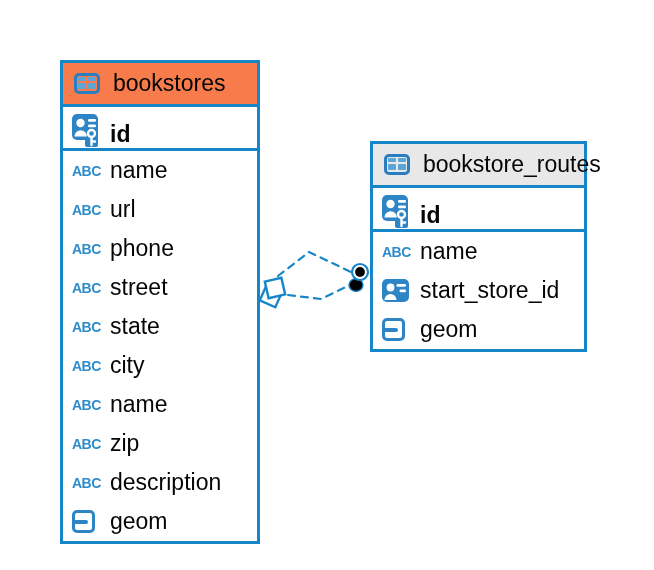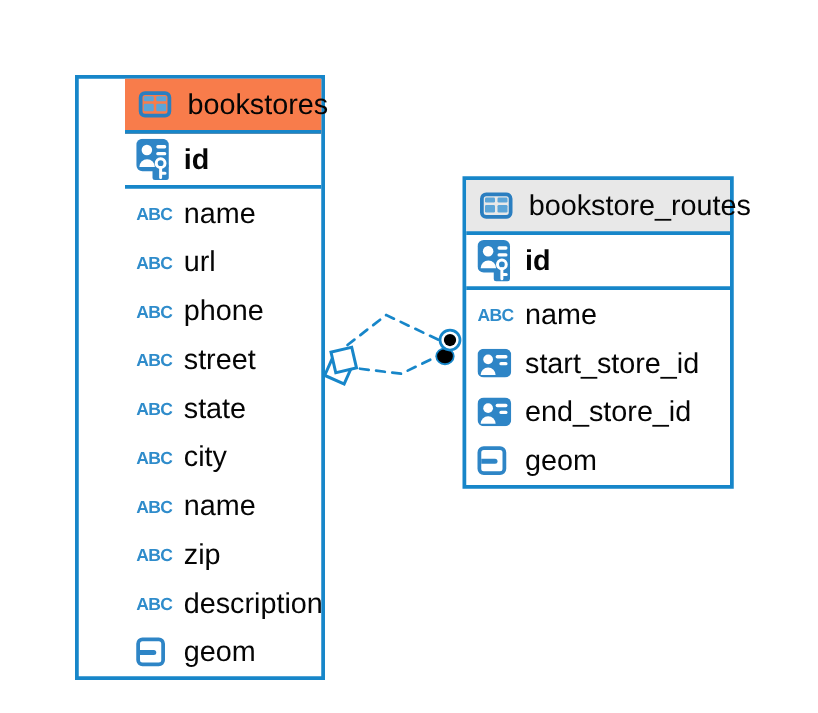--- a/index.html
+++ b/index.html
@@ -14,21 +14,21 @@
     overflow: hidden;
   }
 
   
   .etable {
     position: absolute;
     background: #ffffff;
     border: 3px solid #1786c9;
     z-index: 1;
   }
-  .etable-bookstores { left: 60px; top: 60px; width: 200px; padding-left: 37px; }
+  .etable-bookstores { left: 60px; top: 60px; width: 200px; }
   .etable-routes     { left: 370px; top: 141px; width: 217px; }
 
   .t-header {
     display: flex;
     align-items: center;
     height: 44px;
     padding-left: 11px;
     border-bottom: 3px solid #1786c9;
   }
   .t-name {
@@ -54,20 +54,21 @@
 
   .row {
     display: flex;
     align-items: center;
     height: 39px;
     padding-left: 9px;
   }
   .pk-row {
     height: 44px;
     border-bottom: 3px solid #1786c9;
+    align-items: flex-end;
   }
   .type-icon {
     flex: 0 0 38px;
     display: flex;
     align-items: center;
     justify-content: flex-start;
   }
   .lbl {
     font-size: 23px;
     color: #050505;
@@ -248,32 +249,20 @@
         <span class="type-icon">
           <svg class="ref-svg" width="27" height="23" viewBox="0 0 27 23">
             <rect x="0" y="0" width="27" height="23" rx="5" fill="#2e85c6"></rect>
             <circle cx="8.5" cy="8.5" r="3.9" fill="#ffffff"></circle>
             <path d="M2.5 21 a6 6 0 0 1 12 0 Z" fill="#ffffff"></path>
             <rect x="14.5" y="5" width="9.5" height="2.7" rx="1.3" fill="#ffffff"></rect>
             <rect x="17.5" y="10.5" width="6.5" height="2.7" rx="1.3" fill="#ffffff"></rect>
           </svg>
         </span>
         <span class="lbl">start_store_id</span>
-      </div>
-      <div class="row">
-        <span class="type-icon">
-          <svg class="ref-svg" width="27" height="23" viewBox="0 0 27 23">
-            <rect x="0" y="0" width="27" height="23" rx="5" fill="#2e85c6"></rect>
-            <circle cx="8.5" cy="8.5" r="3.9" fill="#ffffff"></circle>
-            <path d="M2.5 21 a6 6 0 0 1 12 0 Z" fill="#ffffff"></path>
-            <rect x="14.5" y="5" width="9.5" height="2.7" rx="1.3" fill="#ffffff"></rect>
-            <rect x="17.5" y="10.5" width="6.5" height="2.7" rx="1.3" fill="#ffffff"></rect>
-          </svg>
-        </span>
-        <span class="lbl">end_store_id</span>
       </div>
       <div class="row">
         <span class="type-icon">
             <span class="geo-icon">
               <i class="dash"></i>
             </span>
           </span>
         <span class="lbl">geom</span>
       </div>
     </div>

